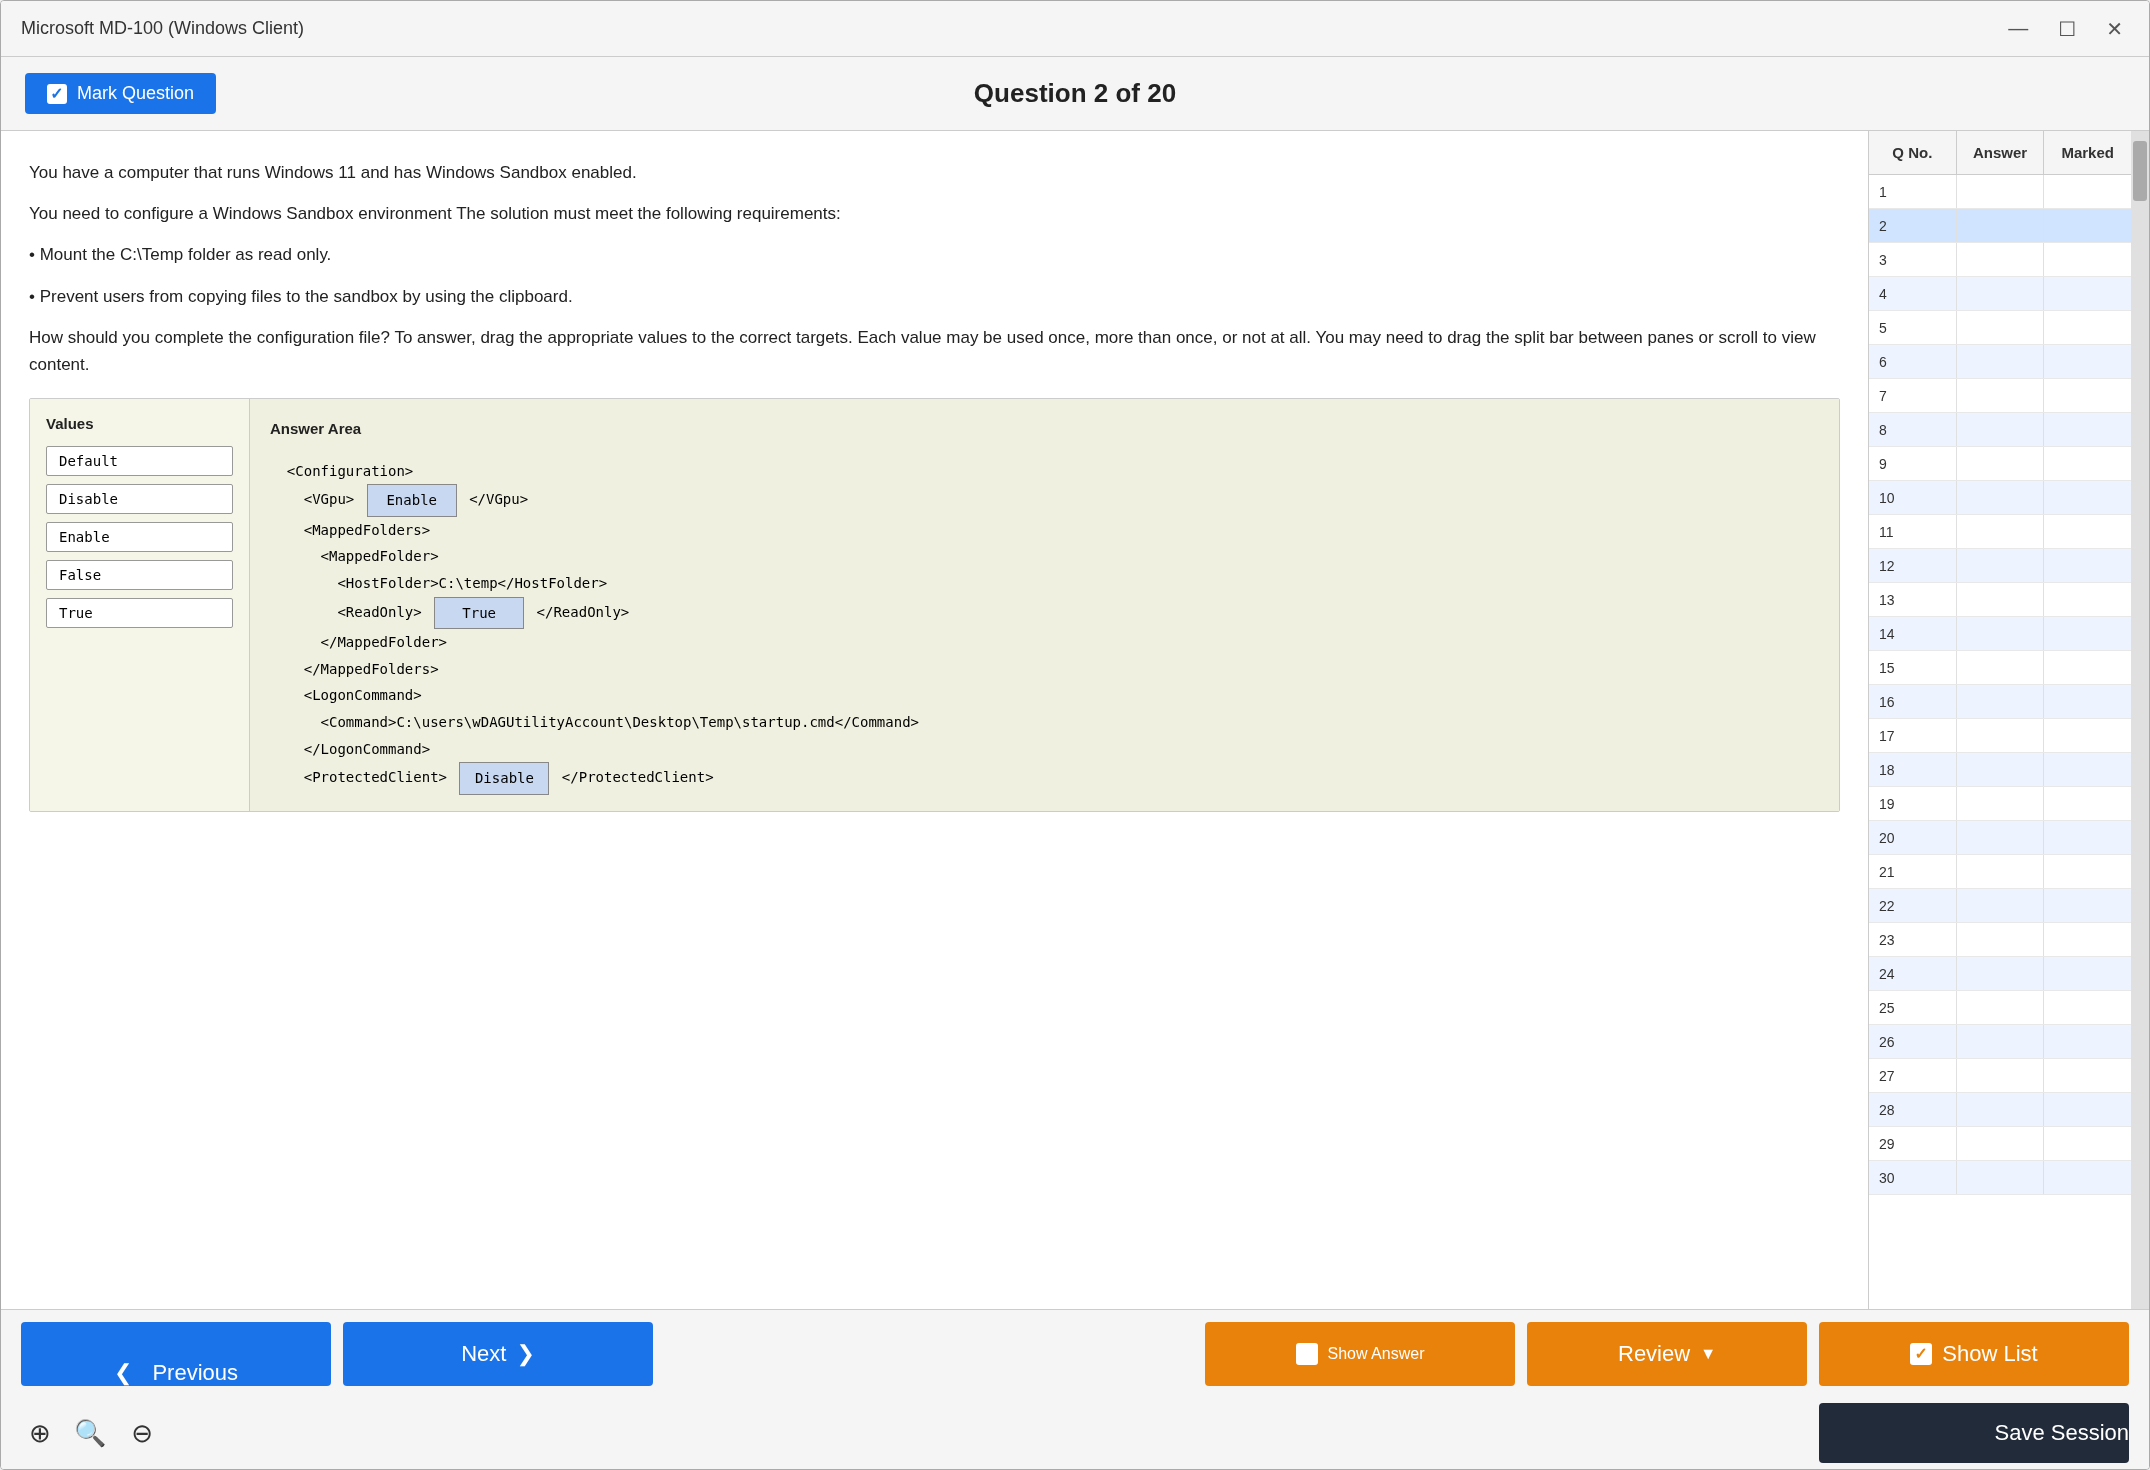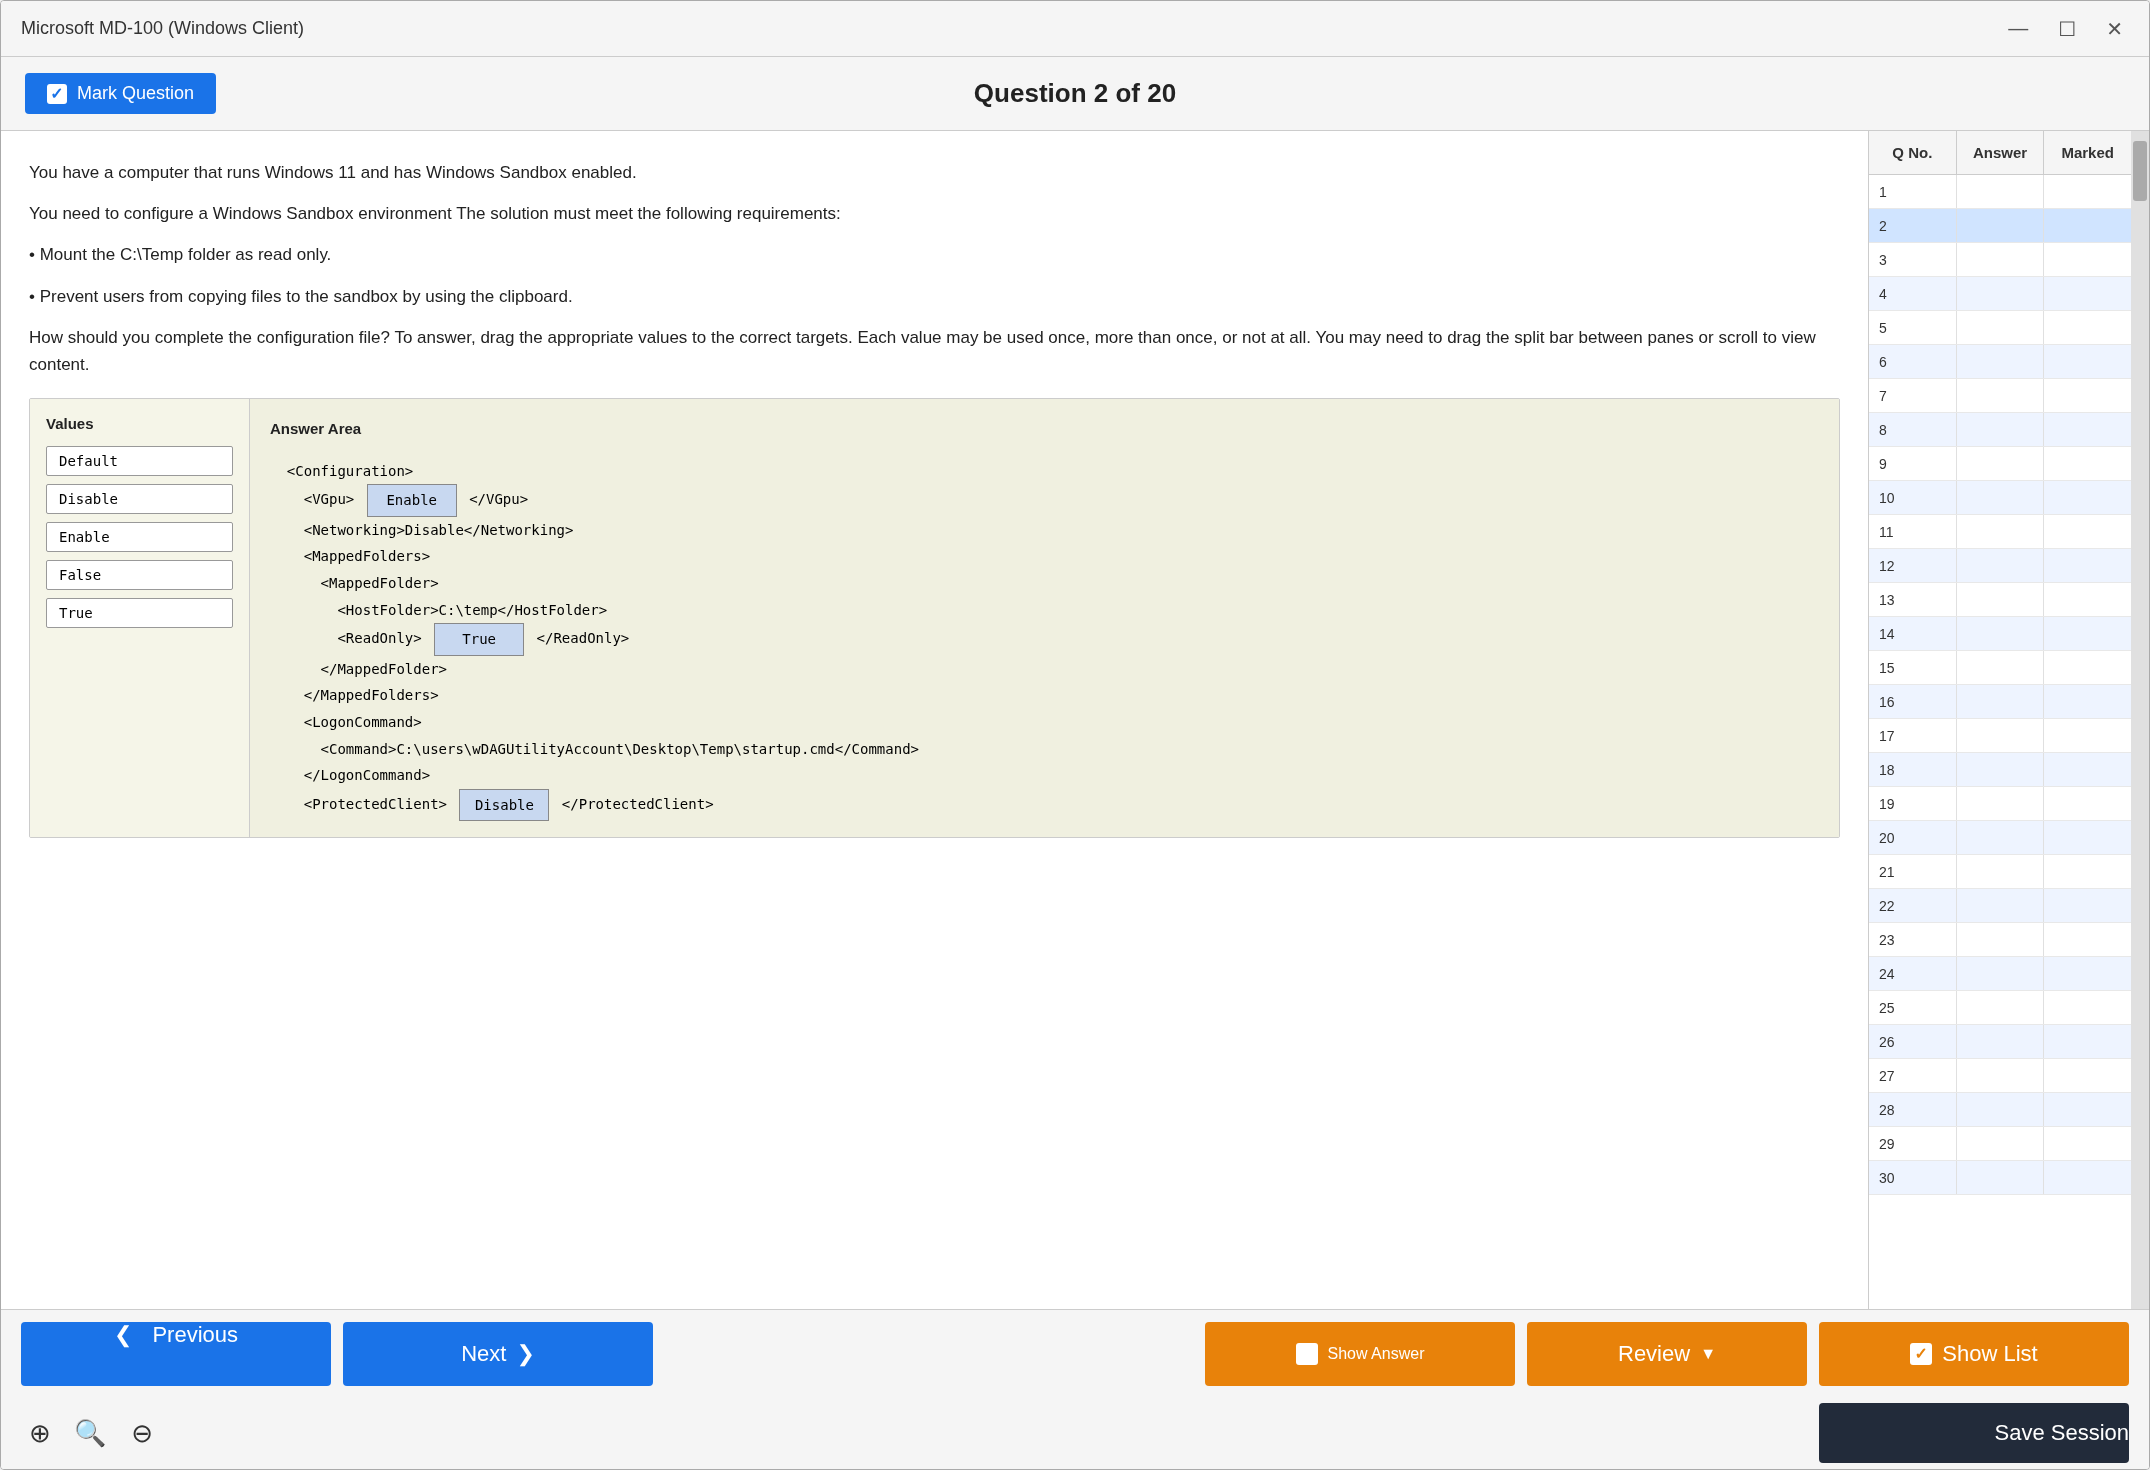--- a/index.html
+++ b/index.html
@@ -287,21 +287,21 @@
     .btn-prev {
       background: #1a73e8;
       color: #fff;
       border: none;
       border-radius: 4px;
       height: 64px;
       width: 310px;
       font-size: 22px;
       cursor: pointer;
       display: flex;
-      align-items: flex-start;
+      align-items: flex-end;
       justify-content: center;
       gap: 20px;
     }
 
     .btn-next {
       background: #1a73e8;
       color: #fff;
       border: none;
       border-radius: 4px;
       height: 64px;
@@ -476,21 +476,20 @@
             <div class="drag-item">False</div>
             <div class="drag-item">True</div>
           </div>
 
           <div class="answer-column">
             <h3>Answer Area</h3>
             <div>&nbsp;&nbsp;&lt;Configuration&gt;</div>
             <div>
               &nbsp;&nbsp;&nbsp;&nbsp;&lt;VGpu&gt; <span class="drop-box filled">Enable</span> &lt;/VGpu&gt;
             </div>
-            <div>&nbsp;&nbsp;&nbsp;&nbsp;&lt;Networking&gt;Disable&lt;/Networking&gt;</div>
             <div>&nbsp;&nbsp;&nbsp;&nbsp;&lt;MappedFolders&gt;</div>
             <div>&nbsp;&nbsp;&nbsp;&nbsp;&nbsp;&nbsp;&lt;MappedFolder&gt;</div>
             <div>&nbsp;&nbsp;&nbsp;&nbsp;&nbsp;&nbsp;&nbsp;&nbsp;&lt;HostFolder&gt;C:\temp&lt;/HostFolder&gt;</div>
             <div>
               &nbsp;&nbsp;&nbsp;&nbsp;&nbsp;&nbsp;&nbsp;&nbsp;&lt;ReadOnly&gt; <span class="drop-box filled">True</span> &lt;/ReadOnly&gt;
             </div>
             <div>&nbsp;&nbsp;&nbsp;&nbsp;&nbsp;&nbsp;&lt;/MappedFolder&gt;</div>
             <div>&nbsp;&nbsp;&nbsp;&nbsp;&lt;/MappedFolders&gt;</div>
             <div>&nbsp;&nbsp;&nbsp;&nbsp;&lt;LogonCommand&gt;</div>
             <div>&nbsp;&nbsp;&nbsp;&nbsp;&nbsp;&nbsp;&lt;Command&gt;C:\users\wDAGUtilityAccount\Desktop\Temp\startup.cmd&lt;/Command&gt;</div>

